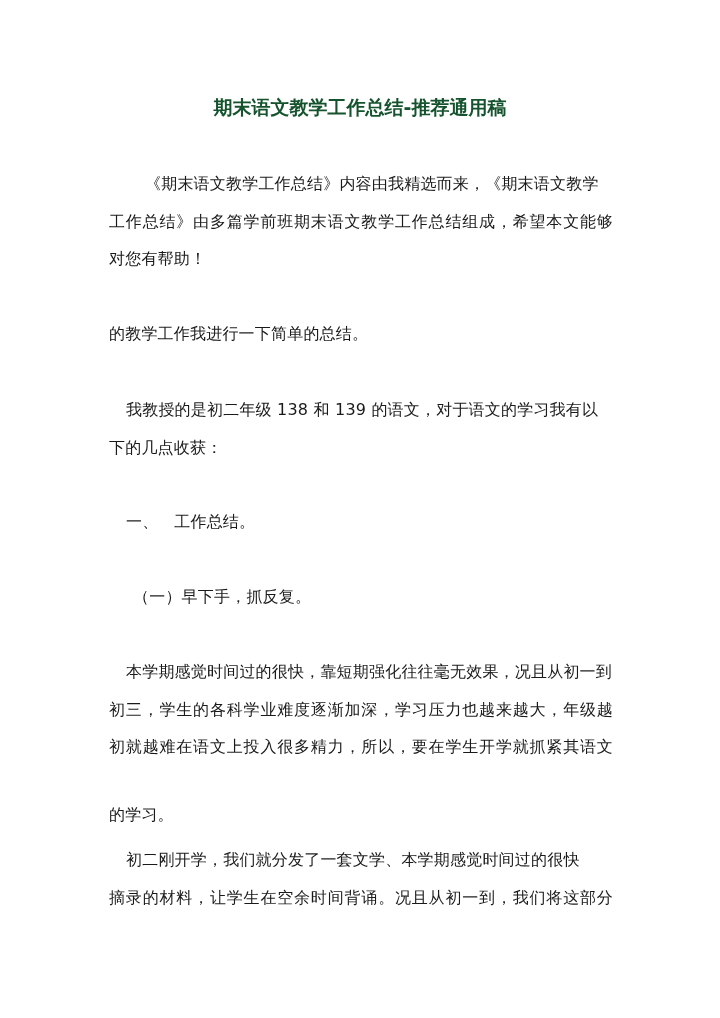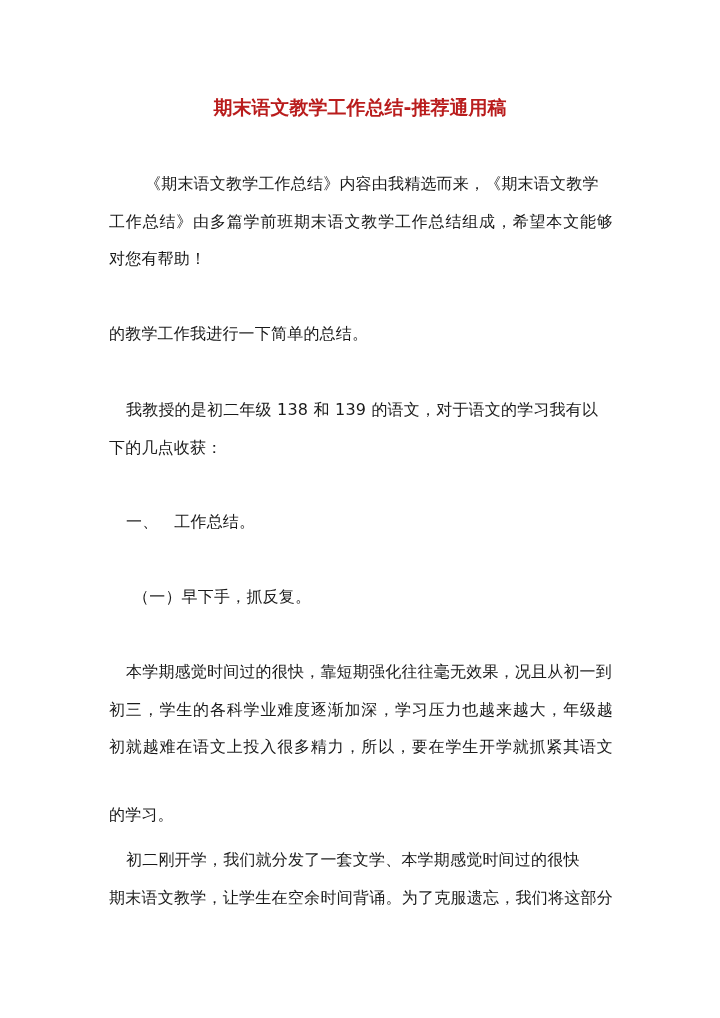--- a/index.html
+++ b/index.html
@@ -3,21 +3,21 @@
 <meta charset="utf-8">
 <style>
   html, body { margin: 0; padding: 0; }
   body {
     width: 720px; height: 1018px; background: #ffffff; position: relative; overflow: hidden;
     font-family: "DejaVu Sans", "Liberation Sans", sans-serif; color: #1a1a1a;
   }
   .page { position: absolute; left: 0; top: 0; width: 720px; height: 1018px; }
   .title {
     position: absolute; left: 0; top: 93px; width: 720px; text-align: center;
-    color: #b91c1c; font-weight: bold; font-size: 19px; line-height: 28px; letter-spacing: 0px;
+    color: #14532d; font-weight: bold; font-size: 19px; line-height: 28px; letter-spacing: 0px;
   }
   .line {
     position: absolute; left: 109px; width: 504px; font-size: 16px; line-height: 24px;
     white-space: nowrap; letter-spacing: 0.2px;
   }
   .justify { text-align: justify; text-align-last: justify; }
 </style>
 </head>
 <body>
 
@@ -36,14 +36,14 @@
   <div class="line" style="top:510px; left:126px; white-space:pre;">一、   工作总结。</div>
 
   <div class="line" style="top:585px; left:133px;">（一）早下手，抓反复。</div>
 
   <div class="line" style="top:660px; left:126px; width:487px;">本学期感觉时间过的很快，靠短期强化往往毫无效果，况且从初一到</div>
   <div class="line justify" style="top:698px;">初三，学生的各科学业难度逐渐加深，学习压力也越来越大，年级越</div>
   <div class="line justify" style="top:735px;">初就越难在语文上投入很多精力，所以，要在学生开学就抓紧其语文</div>
   <div class="line" style="top:803px;">的学习。</div>
 
   <div class="line" style="top:848px; left:126px; width:487px;">初二刚开学，我们就分发了一套文学、本学期感觉时间过的很快</div>
-  <div class="line justify" style="top:886px;">期末语文教学，让学生在空余时间背诵。为了克服遗忘，我们将这部分</div>
+  <div class="line justify" style="top:886px;">摘录的材料，让学生在空余时间背诵。况且从初一到，我们将这部分</div>
 </div>
 
 </body></html>

